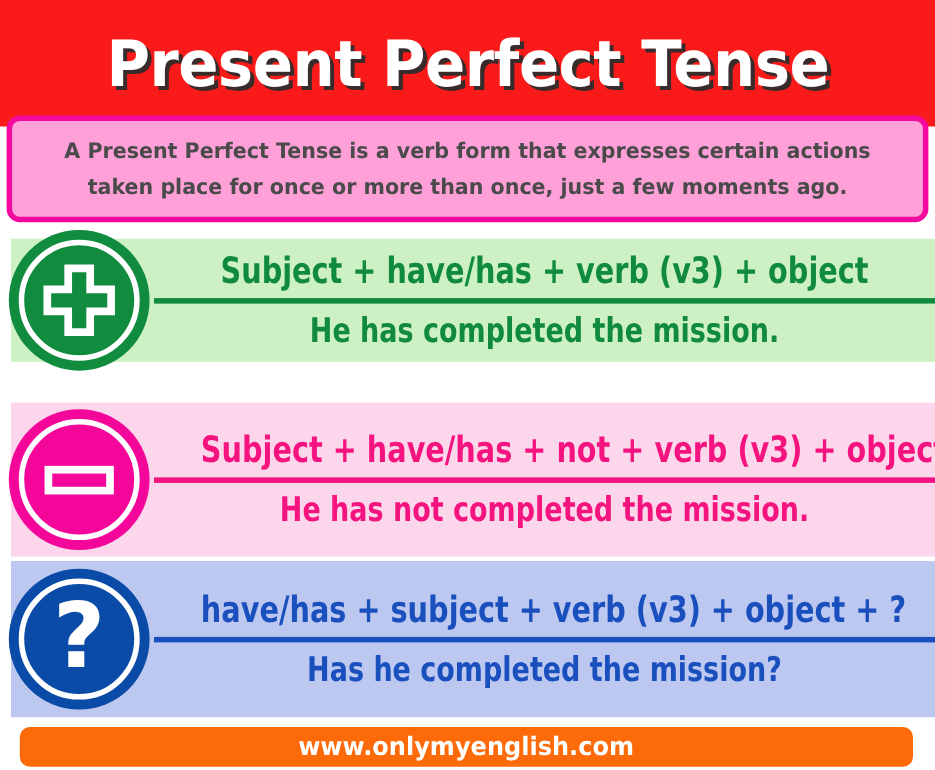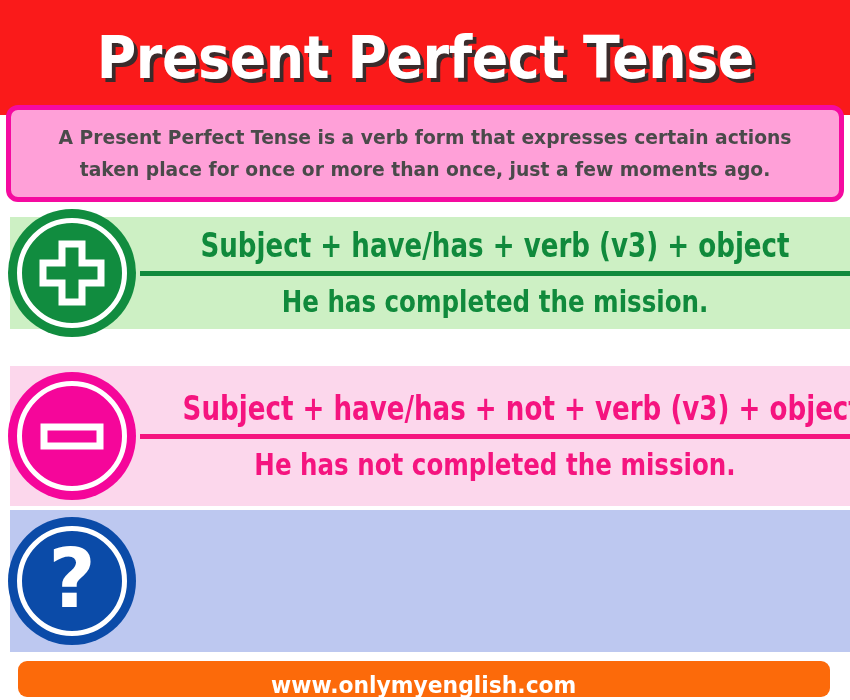--- a/index.html
+++ b/index.html
@@ -181,21 +181,21 @@
   
   .footer-bar {
     position: absolute;
     left: 18px;
     top: 661px;
     width: 812px;
     height: 36px;
     background: #fc6a0a;
     border-radius: 9px;
     display: flex;
-    align-items: flex-end;
+    align-items: center;
     justify-content: center;
   }
   .footer-text {
     font-family: "DejaVu Sans", sans-serif;
     font-size: 23px;
     font-weight: bold;
     color: #ffffff;
     transform: scaleX(0.95);
     white-space: nowrap;
     line-height: 1;
@@ -239,20 +239,25 @@
     <div class="badge badge-negative">
       <div class="badge-ring"></div>
       <svg class="badge-glyph" width="74" height="74" viewBox="0 0 74 74">
         <rect x="9" y="28" width="56" height="19" fill="none" stroke="#ffffff" stroke-width="7"></rect>
       </svg>
     </div>
   </div>
 
   <div class="rule-row row-question">
     <div class="rule-panel"></div>
+    <div class="rule-body">
+      <div class="rule-formula">have/has + subject + verb (v3) + object + ?</div>
+      <div class="rule-divider"></div>
+      <div class="rule-example">Has he completed the mission?</div>
+    </div>
     <div class="badge badge-question">
       <div class="badge-ring"></div>
       <span class="badge-glyph">?</span>
     </div>
   </div>
 
   <div class="footer-bar">
     <div class="footer-text">www.onlymyenglish.com</div>
   </div>
 

